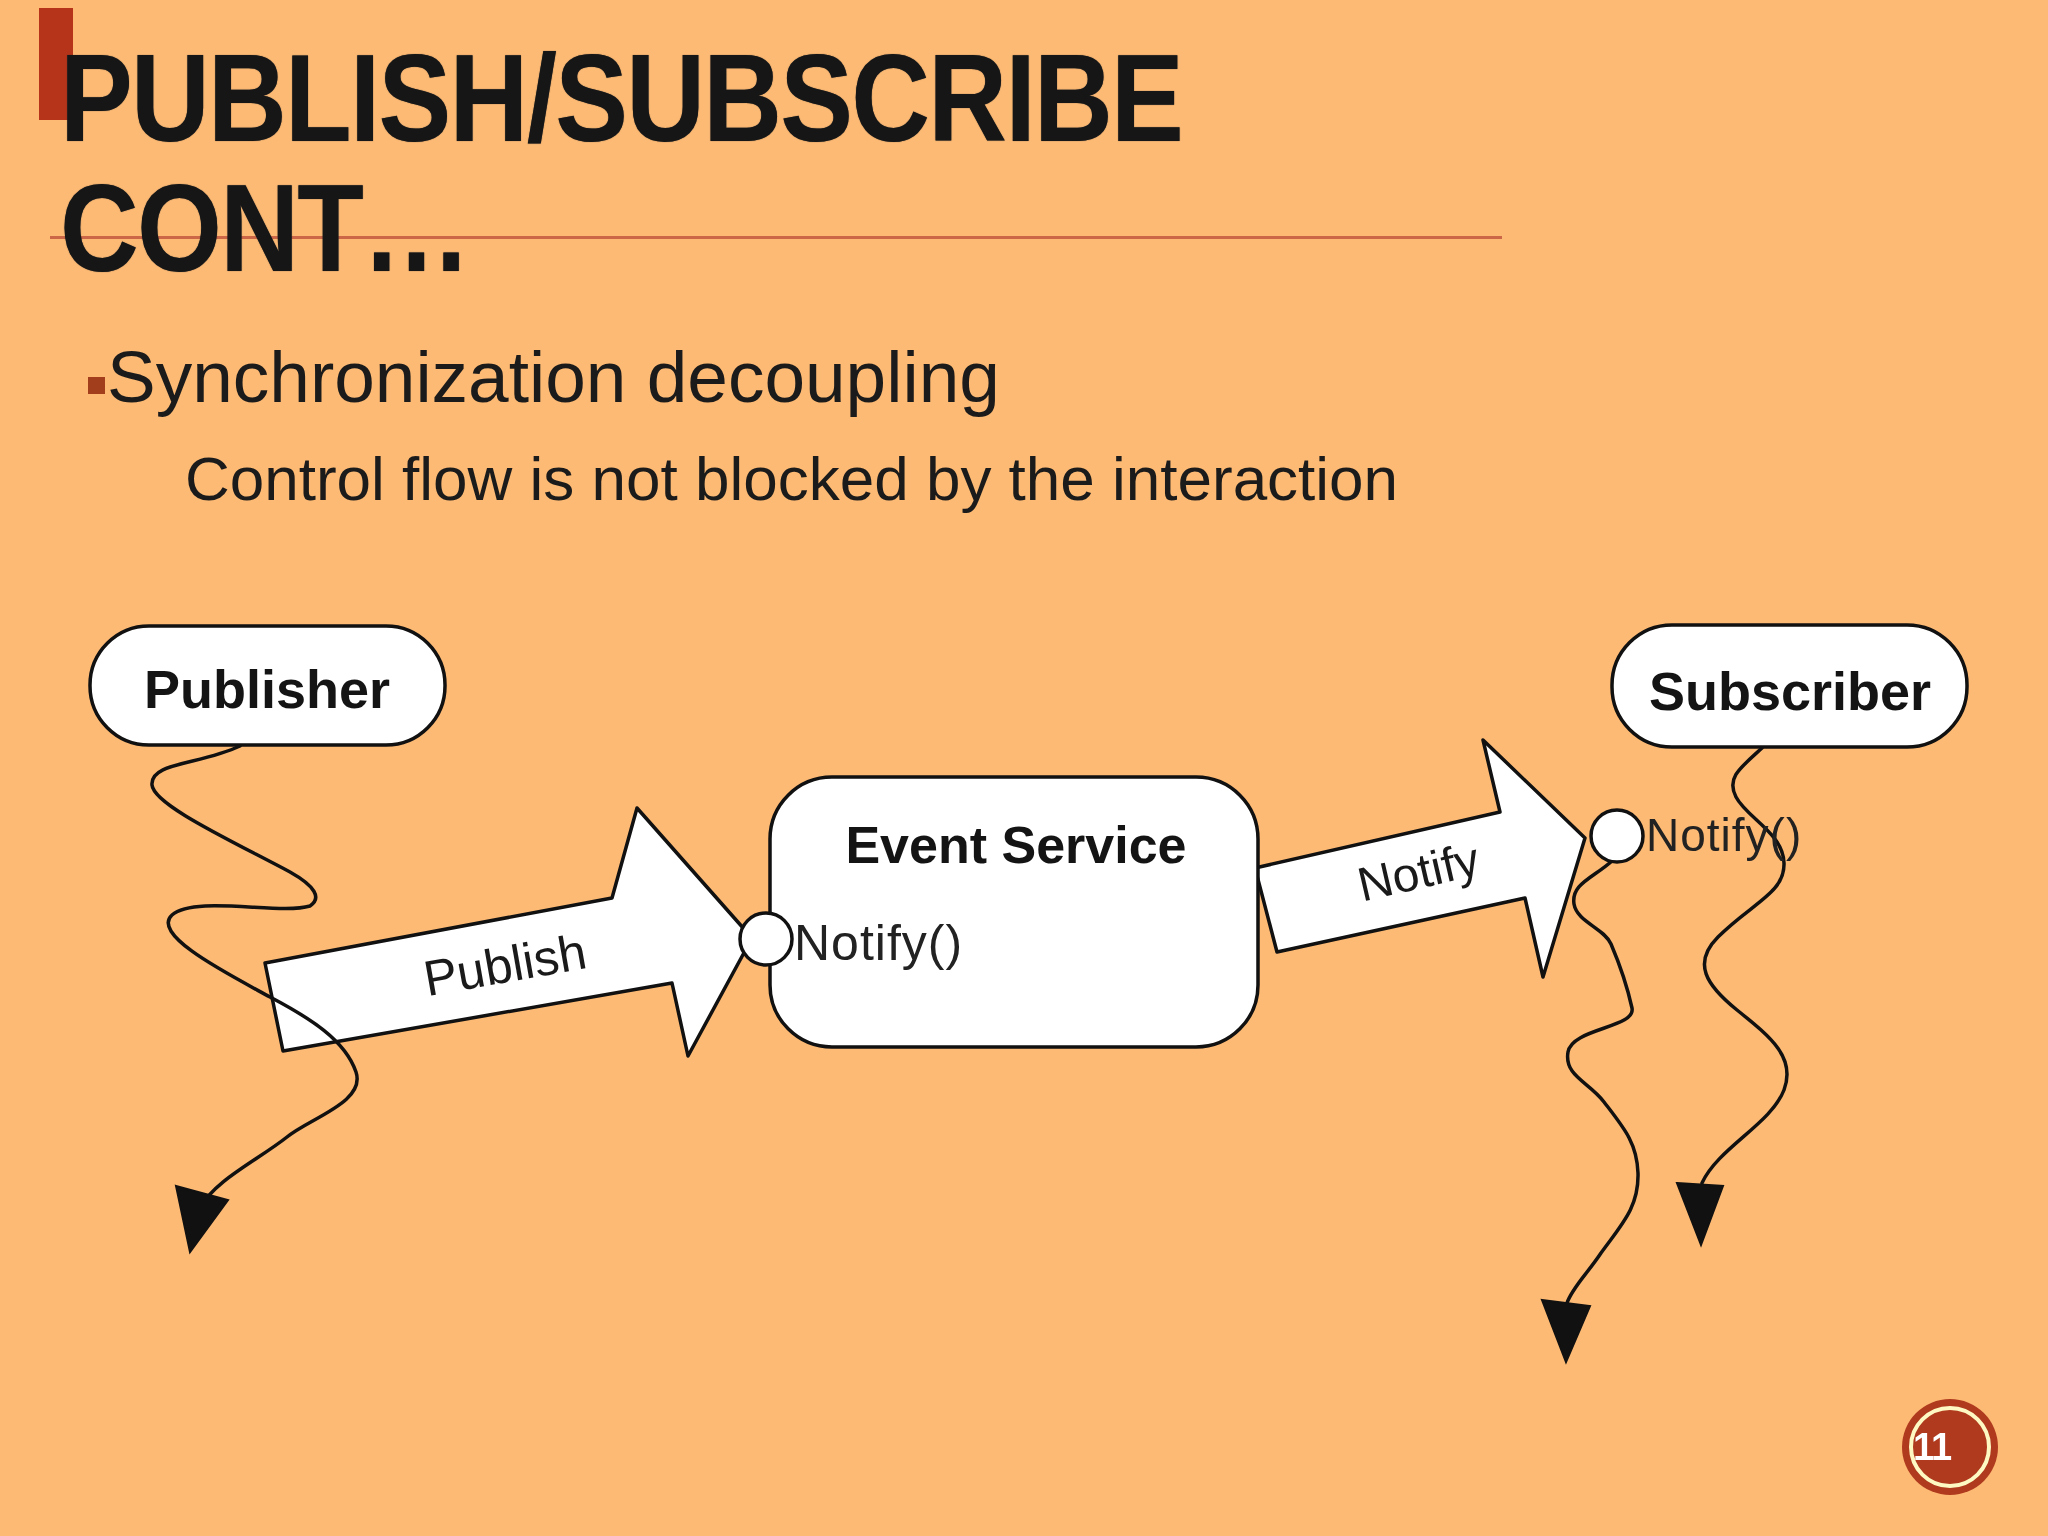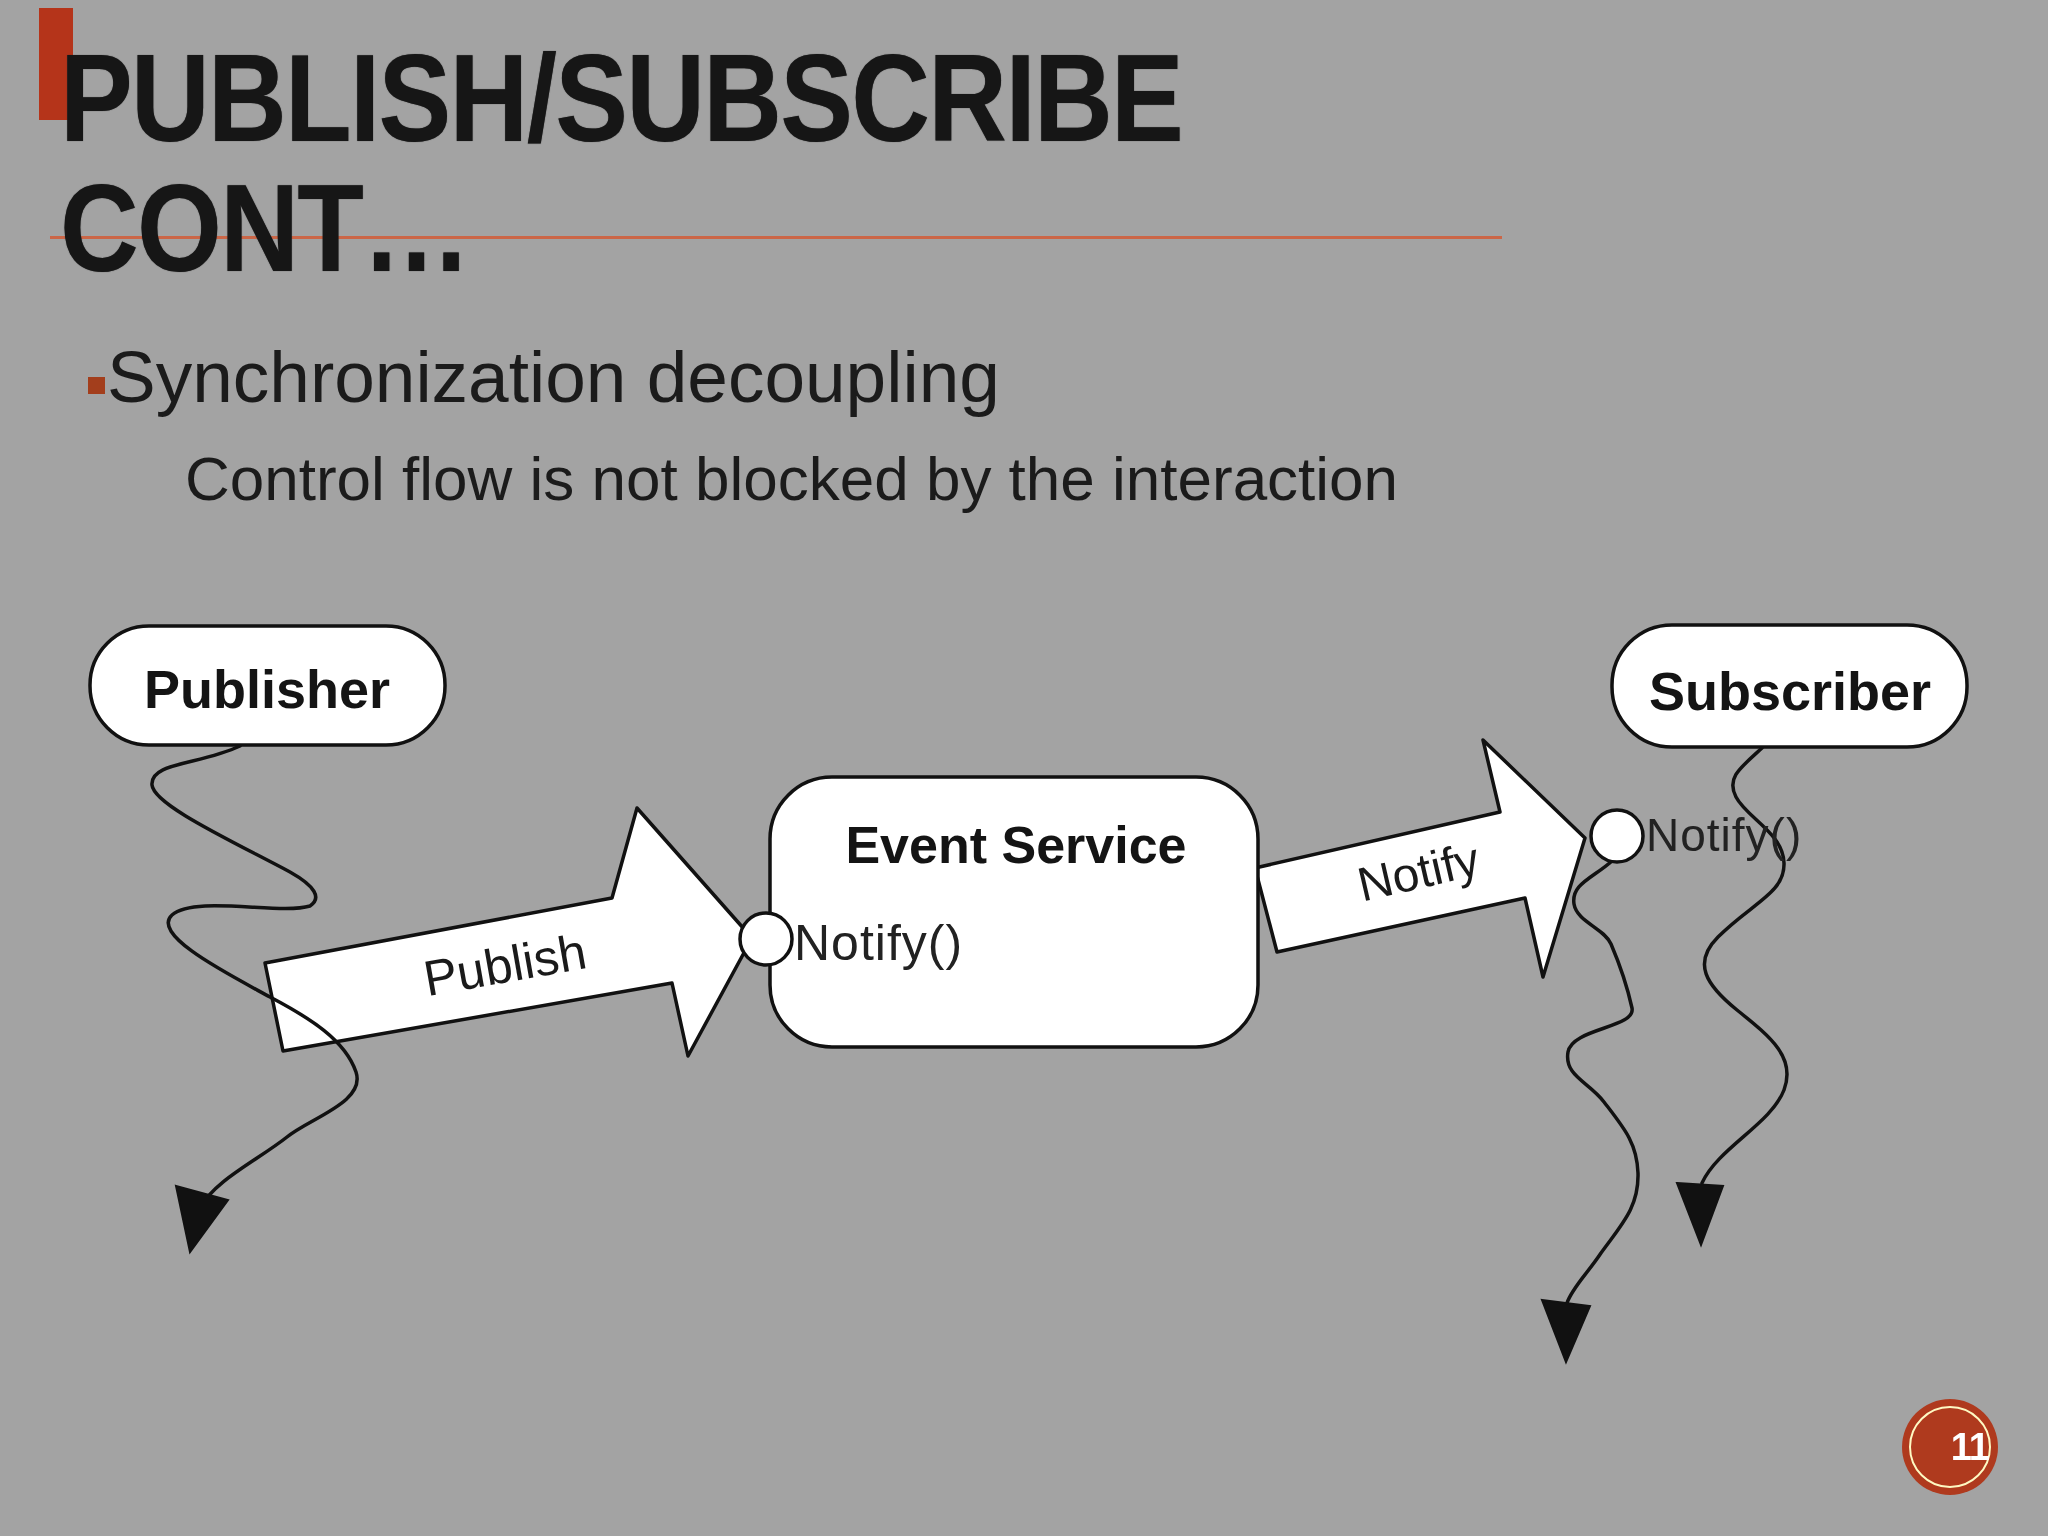--- a/index.html
+++ b/index.html
@@ -1,17 +1,17 @@
 <!DOCTYPE html>
 <html><head>
 <meta charset="utf-8">
 <style>
   html,body{margin:0;padding:0;background:#888;}
   .slide{
-    position:relative;width:2048px;height:1536px;background:#a3a3a3;
+    position:relative;width:2048px;height:1536px;background:#fdba74;
     overflow:hidden;font-family:"Liberation Sans",sans-serif;color:#151515;
   }
   .accent-bar{position:absolute;left:39px;top:8px;width:34px;height:112px;background:#b5341a;}
   .title{
     position:absolute;left:60px;top:33px;z-index:2;
     font-size:124px;font-weight:bold;line-height:130px;letter-spacing:-2px;
     color:#161616;white-space:nowrap;
     transform:scaleX(0.88);transform-origin:left top;
     text-shadow:0 0 1px #333;
   }
@@ -25,22 +25,22 @@
   .sub-text{
     position:absolute;left:185px;top:448px;font-size:62px;line-height:1;
     color:#1b1b1b;white-space:nowrap;z-index:2;
   }
   svg.diagram{position:absolute;left:0;top:0;width:2048px;height:1536px;}
   .page-badge{
     position:absolute;left:1902px;top:1399px;width:96px;height:96px;border-radius:50%;
     background:#af3a1e;z-index:3;
   }
   .page-badge .ring{
-    position:absolute;left:7px;top:7px;right:7px;bottom:7px;border:2px solid #fef9c3;
-    border-radius:50%;display:flex;align-items:center;justify-content:flex-end;
+    position:absolute;left:7px;top:7px;right:7px;bottom:7px;border:4px solid #fef9c3;
+    border-radius:50%;display:flex;align-items:center;justify-content:flex-start;
   }
   .page-badge .num{font-size:38px;font-weight:bold;color:#fff;letter-spacing:-1px;}
   .dg-label{font-family:"Liberation Sans",sans-serif;font-weight:bold;fill:#141414;}
   .dg-method{font-family:"Liberation Sans",sans-serif;font-weight:normal;fill:#222;letter-spacing:1px;}
   .dg-arrow-label{font-family:"Liberation Sans",sans-serif;fill:#1a1a1a;}
 </style>
 </head>
 <body>
 
 <div class="slide">

